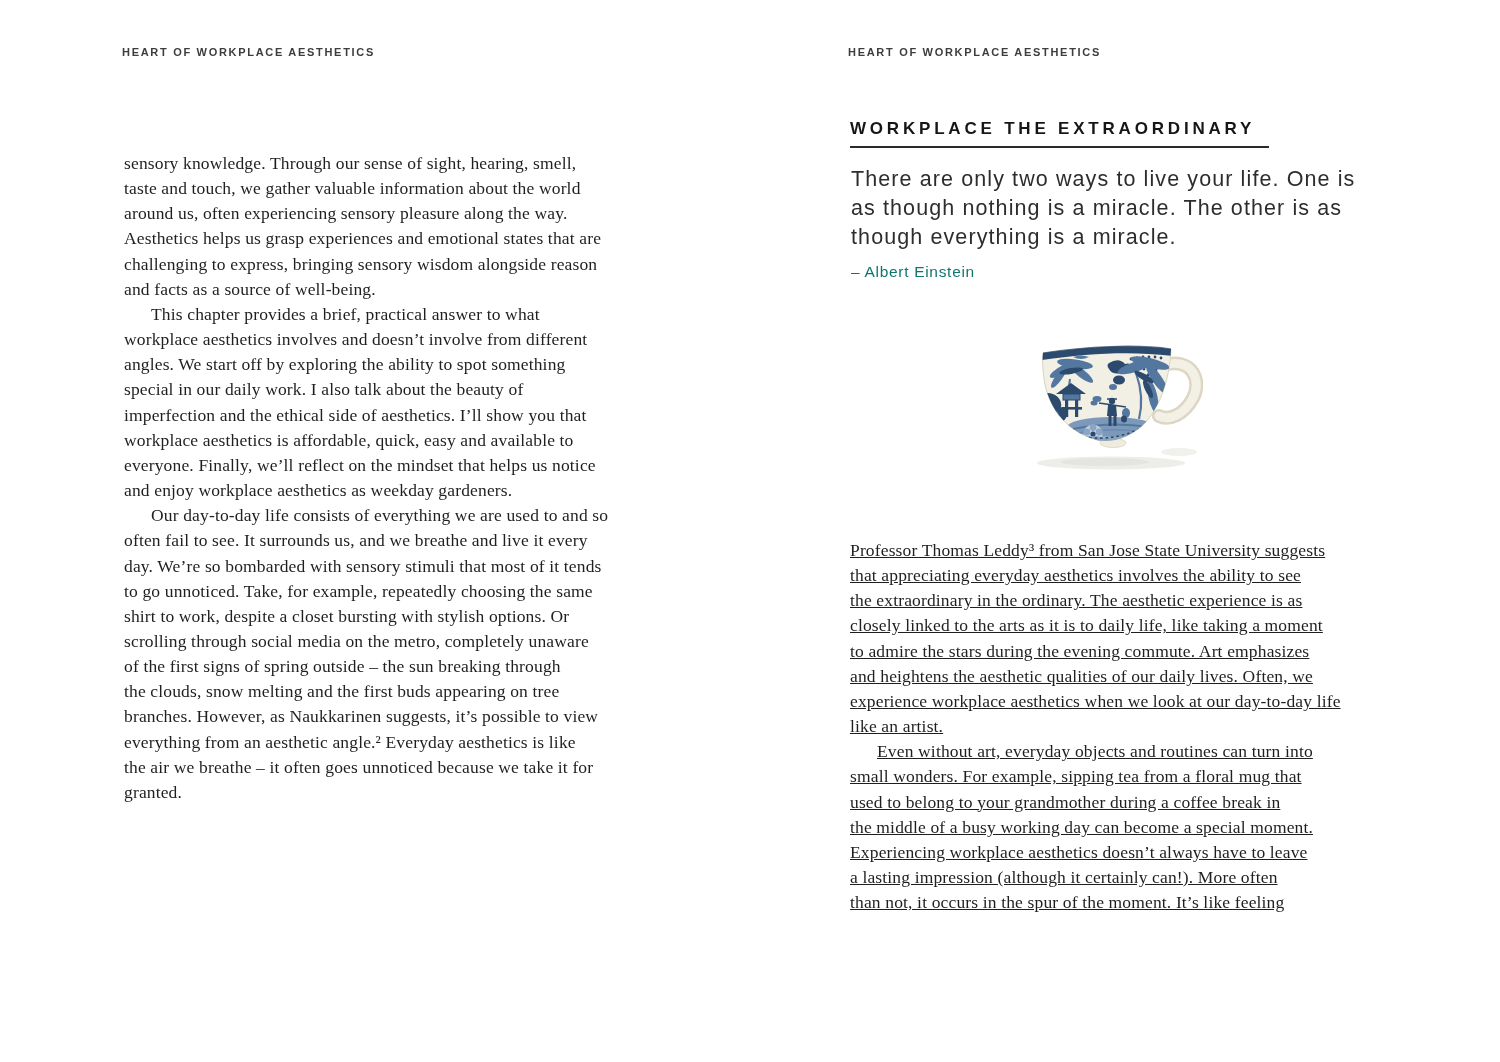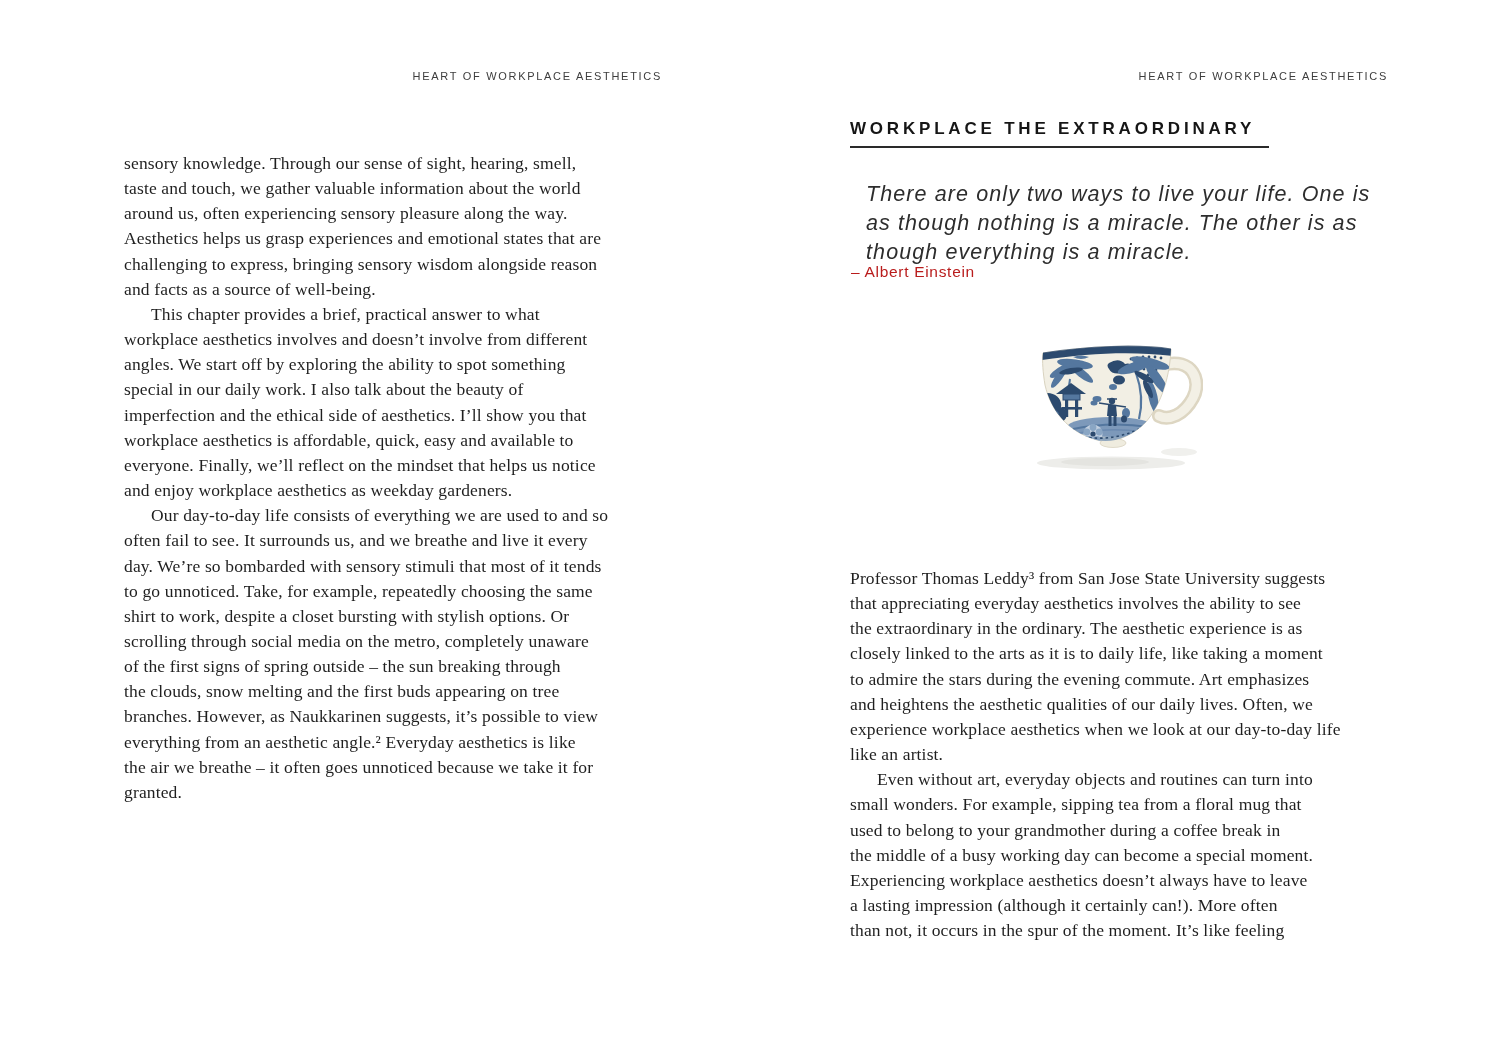--- a/index.html
+++ b/index.html
@@ -14,39 +14,38 @@
     overflow: hidden;
     font-family: "Liberation Serif", serif;
     color: #1f1f1f;
   }
 
   
   .running-header {
     position: absolute;
     top: 46px;
     width: 540px;
-    text-align: right;
+    text-align: left;
     font-family: "Liberation Sans", sans-serif;
     font-size: 11px;
-    font-weight: normal;
+    font-weight: bold;
     letter-spacing: 1.7px;
     color: #3d3d3d;
-    margin-top: 24px;
   }
   #header-left  { left: 122px; }
   #header-right { left: 848px; }
 
   
   .text-column {
     position: absolute;
     width: 620px;
     margin-top: 24px;
   }
   #left-column  { left: 124px; top: 127px; }
-  #right-column { left: 850px; top: 542px; }
+  #right-column { left: 850px; top: 514px; text-decoration: underline; }
 
   .body-para {
     margin: 0;
     font-size: 17.5px;
     line-height: 25.15px;
     letter-spacing: 0.15px;
     white-space: pre-line;
     color: #1f1f1f;
   }
   .body-para.indent { text-indent: 27px; }
@@ -66,37 +65,36 @@
     padding: 0 14px 7px 0;
     border-bottom: 2px solid #2a2a2a;
     white-space: nowrap;
   }
 
   
   #pull-quote {
     position: absolute;
     left: 851px;
     top: 165px;
-    margin: 15px;
-    font-family: "Liberation Sans", sans-serif;
-    font-style: italic;
+    margin: 0;
+    font-family: "Liberation Sans", sans-serif;
     font-size: 21.5px;
     line-height: 29px;
     letter-spacing: 1.1px;
     color: #2d2d2d;
     white-space: pre-line;
   }
   #quote-attribution {
     position: absolute;
     left: 851px;
     top: 263px;
     font-family: "Liberation Sans", sans-serif;
     font-size: 15.5px;
     letter-spacing: 0.7px;
-    color: #b91c1c;
+    color: #0f766e;
   }
 
   
   #teacup-illustration {
     position: absolute;
     left: 1013px;
     top: 333px;
     width: 190px;
     height: 145px;
   }

